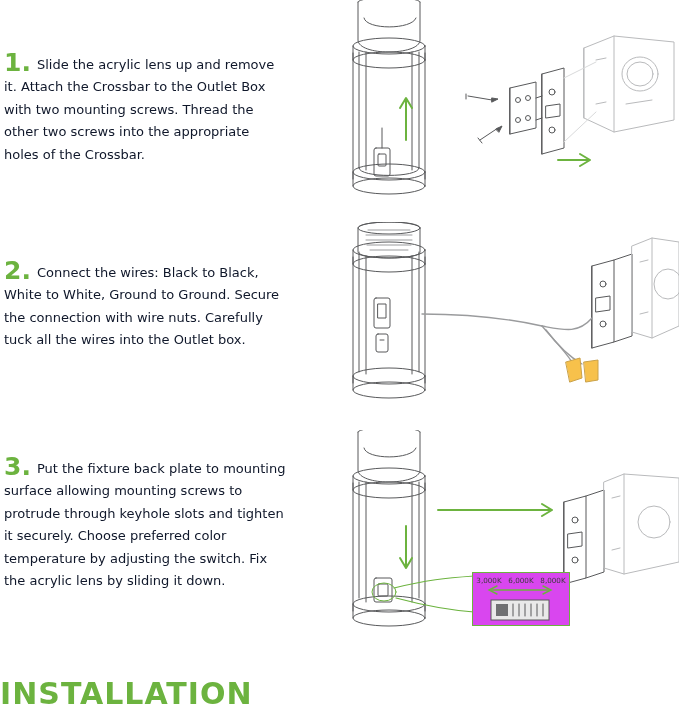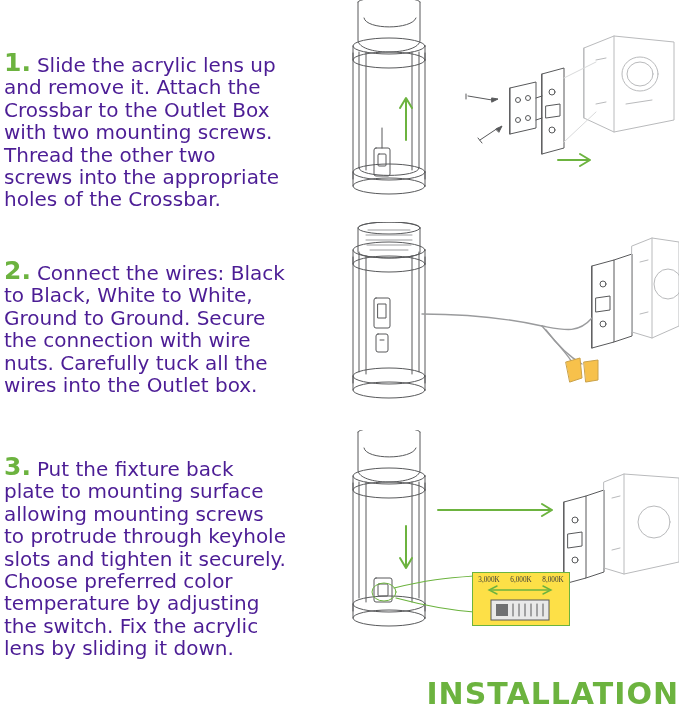--- a/index.html
+++ b/index.html
@@ -19,50 +19,49 @@
   .step .num{
     color:#6cb33f;
     font-size:25px;
     font-weight:bold;
     line-height:1;
     float:left;
     margin-right:6px;
     margin-top:-4px;
   }
   .step .body{
-    font-size:20px;
+    font-size:13px;
     line-height:22.4px;
     text-align:justify;
-    color:#4c1d95;
+    color:#0f172a;
   }
   #step1{top:54px;}
   #step2{top:262px;}
   #step3{top:458px;}
 
   
   .footer{
     position:absolute;left:0;right:0;top:676px;
-    text-align:right;
+    text-align:left;
     color:#6cb33f;
     font-size:30px;
     font-weight:bold;
     letter-spacing:1px;
   }
 
   
   .art{position:absolute;left:296px;top:0;width:383px;height:670px;}
   .art svg{display:block;}
 
   
   .kelvin-box{
     position:absolute;left:176px;top:572px;
     width:96px;height:52px;
     border:1px solid #6cb33f;
-    background:#fde047;
-    font-family:Liberation Serif, serif;
+    background:#d946ef;
   }
   .kelvin-labels{
     position:absolute;left:0;top:3px;width:100%;
     display:flex;justify-content:space-around;
     font-size:7.2px;color:#3b3b3b;
   }
 </style>
 </head>
 <body>
 

